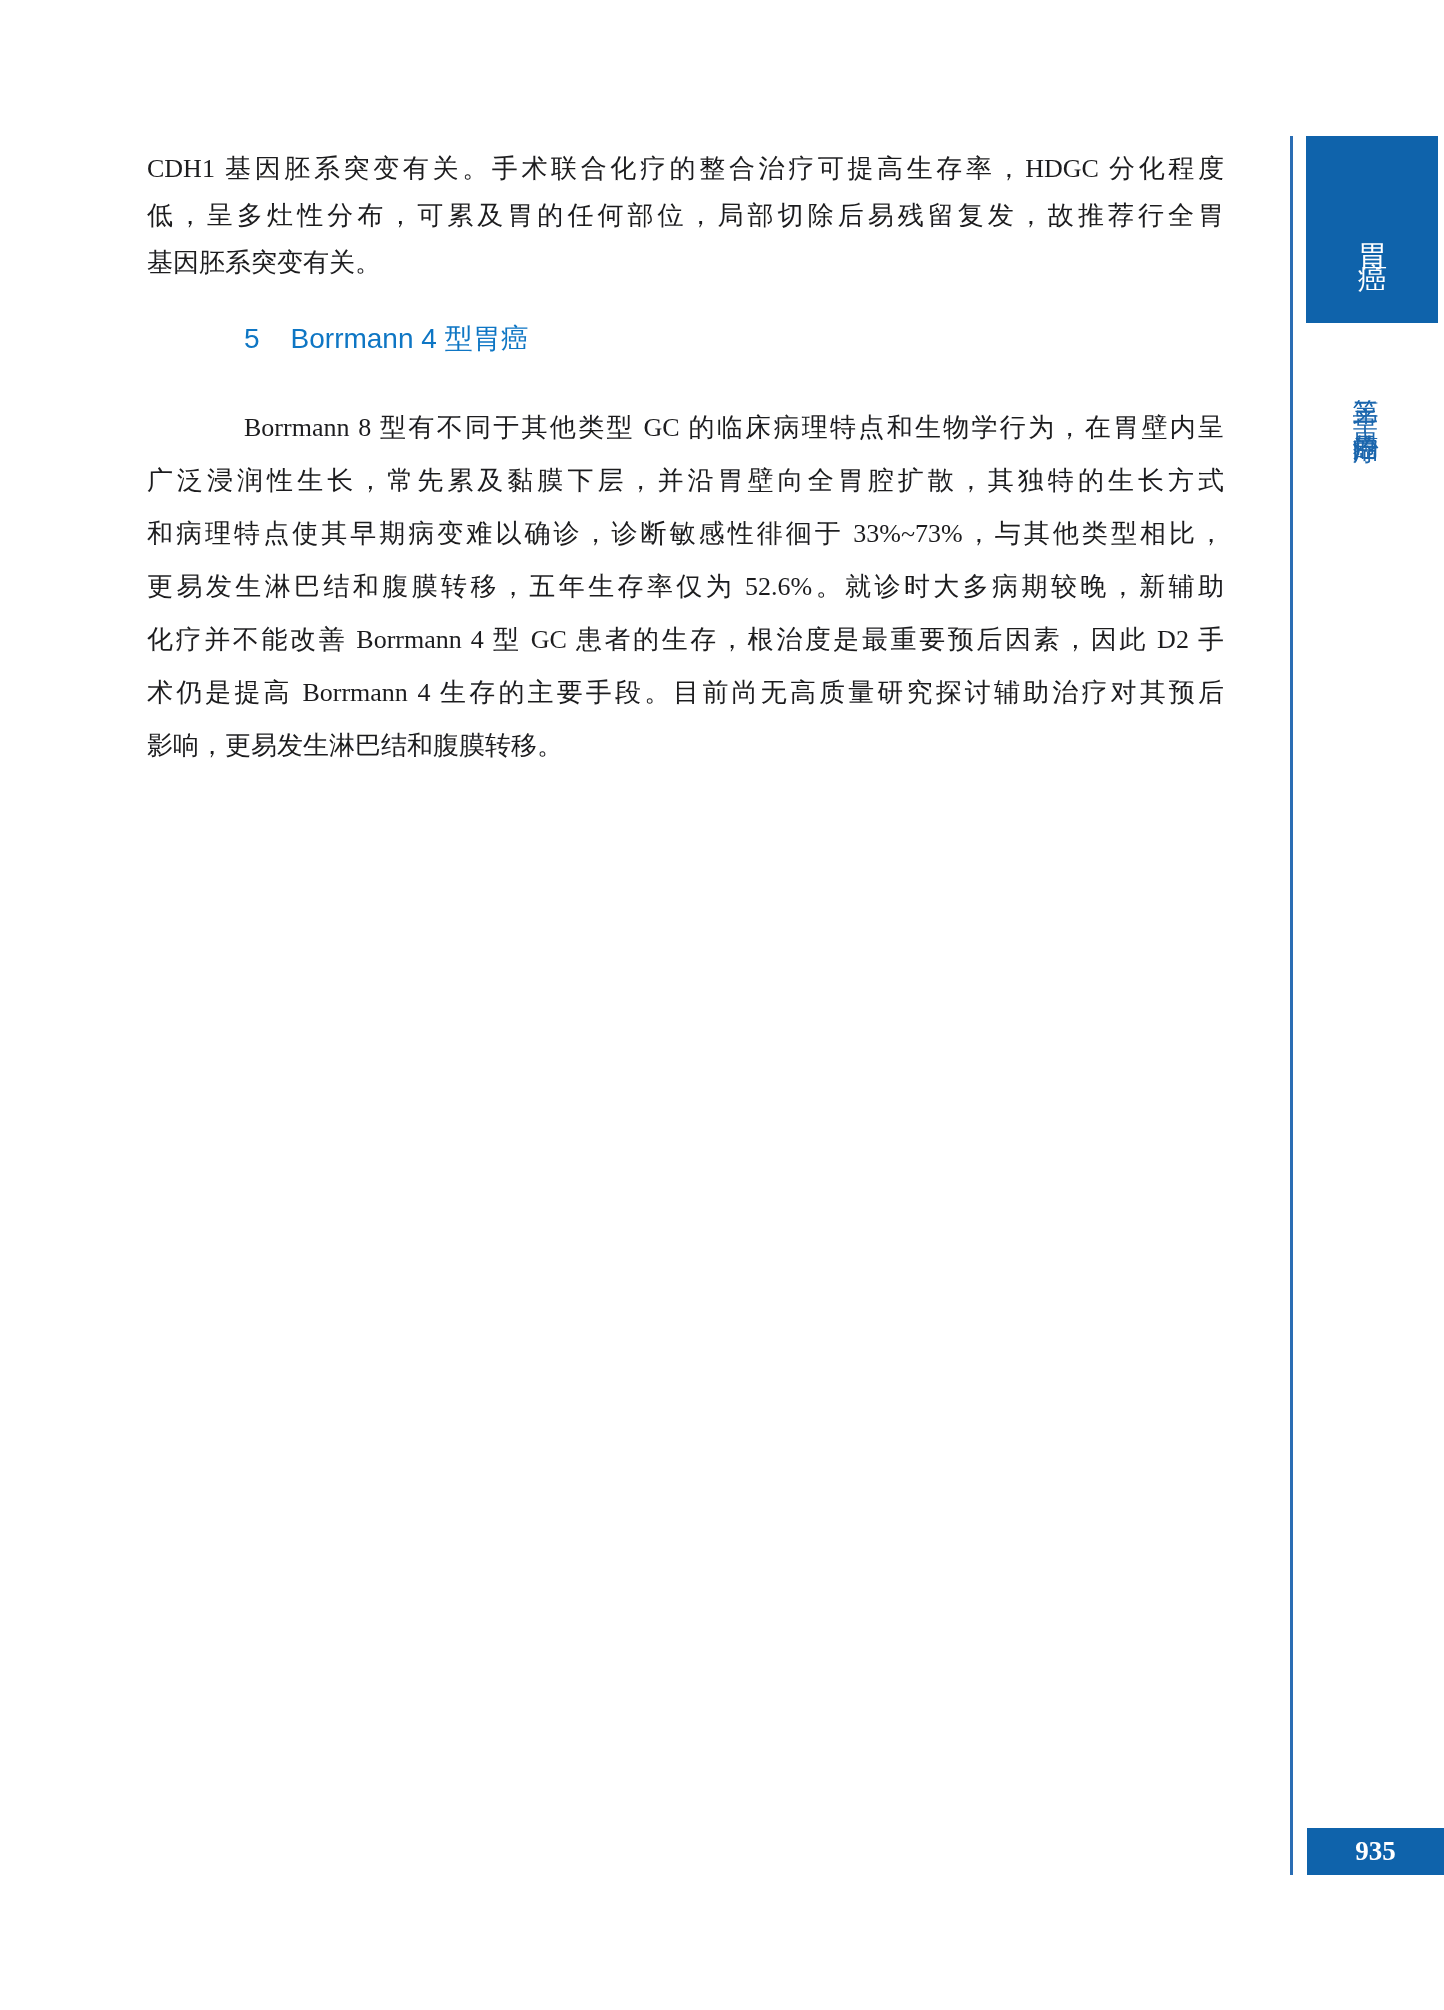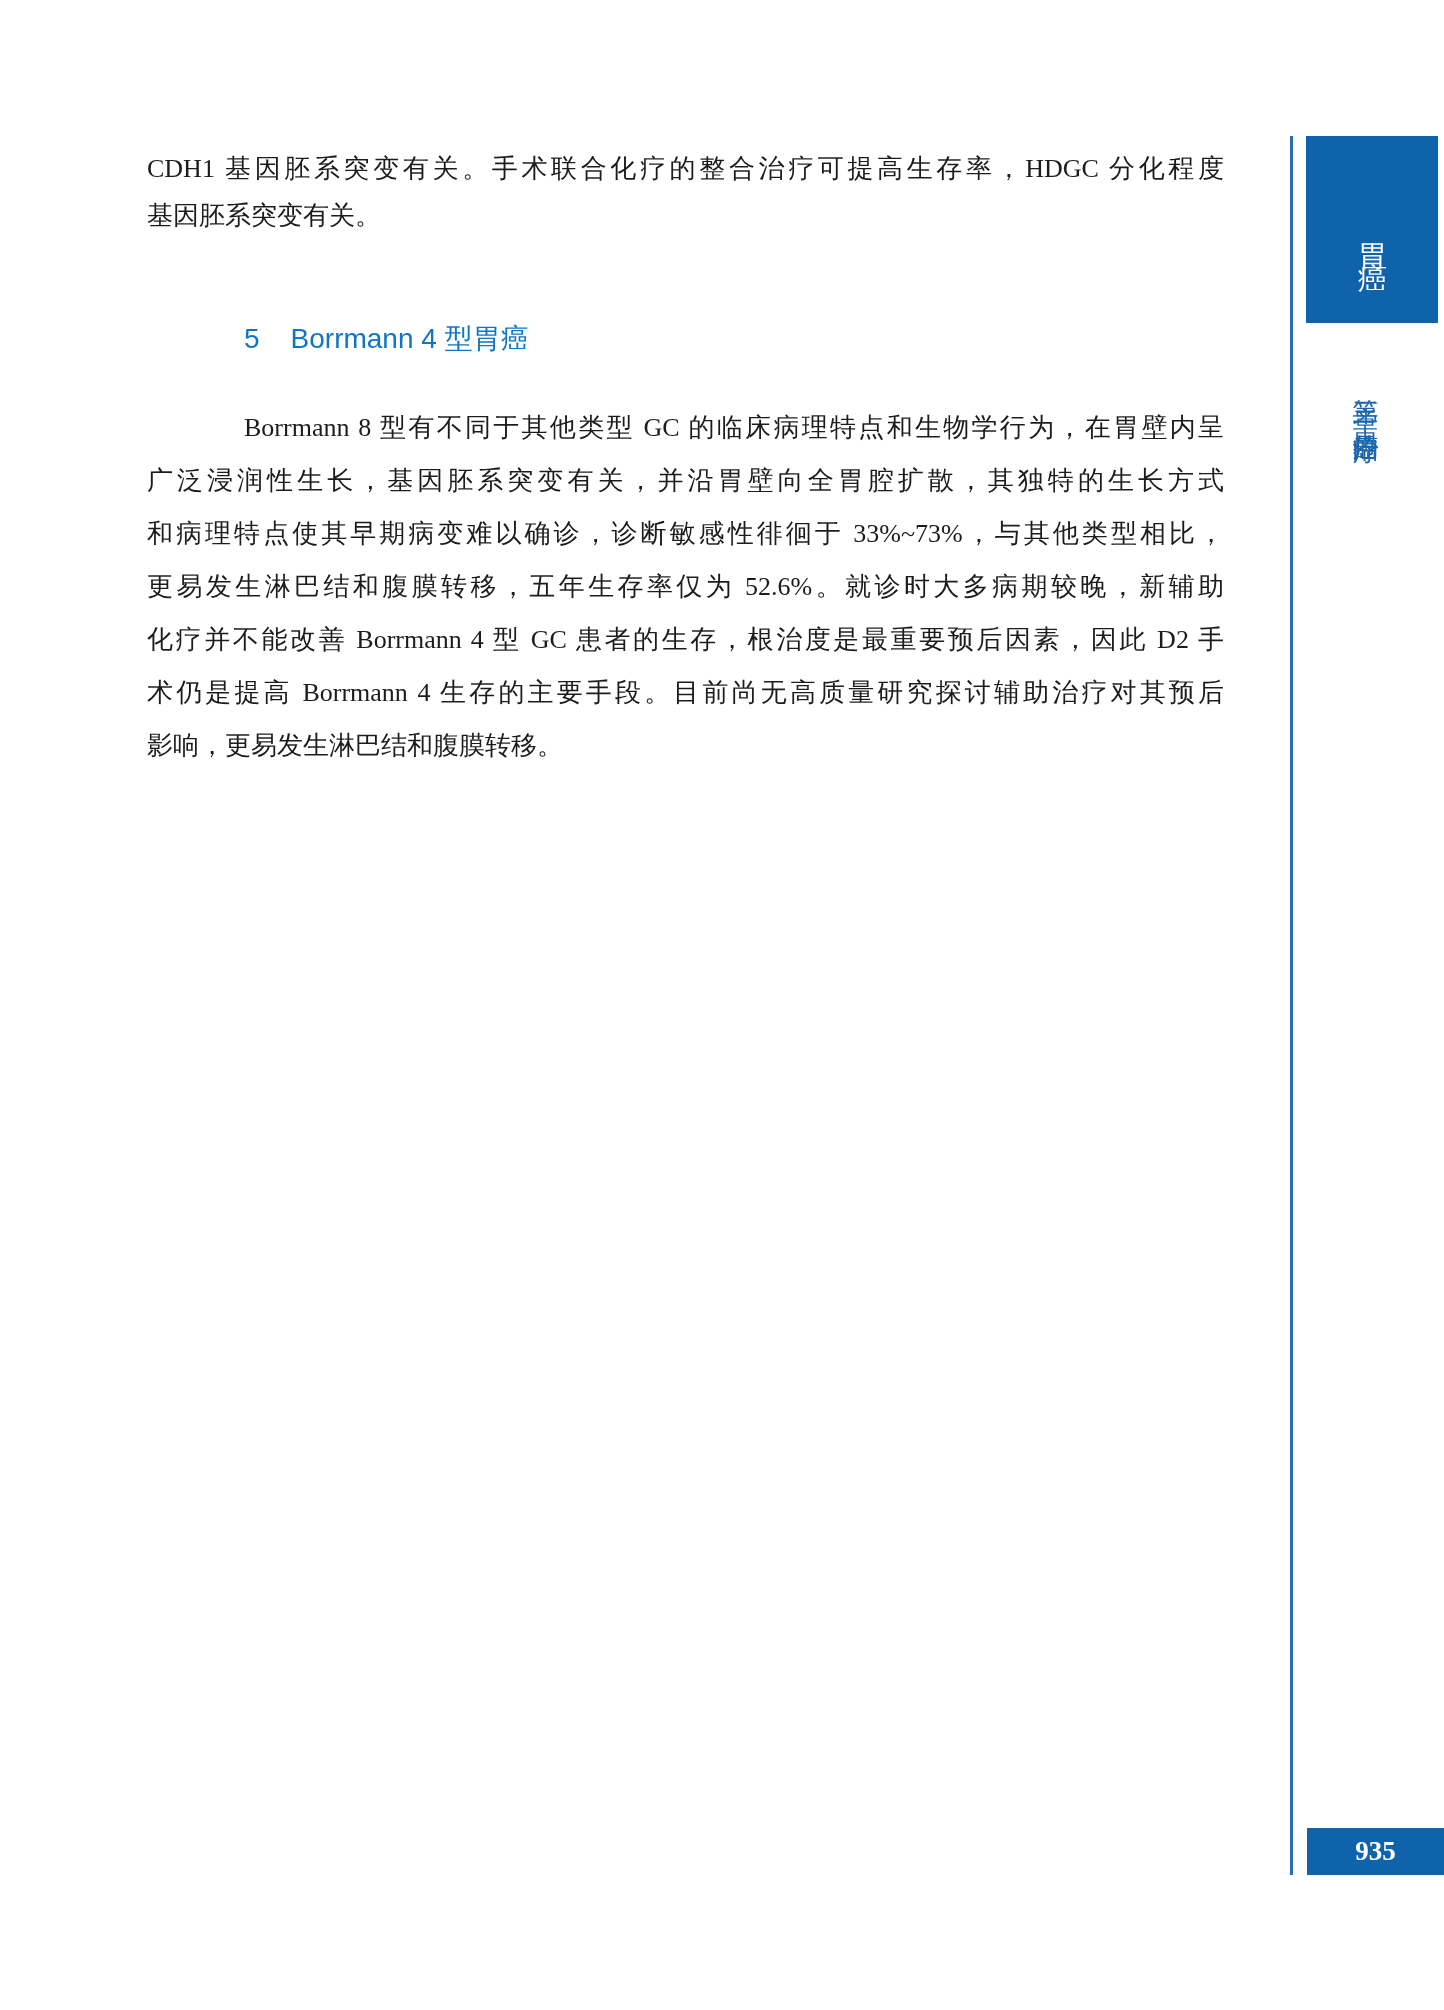--- a/index.html
+++ b/index.html
@@ -103,30 +103,31 @@
     font-family: "Liberation Serif", "DejaVu Serif", serif;
   }
 </style>
 </head>
 <body>
 
 <div class="page">
 
   <section class="para para1">
     <div class="line">CDH1 基因胚系突变有关。手术联合化疗的整合治疗可提高生存率，HDGC 分化程度</div>
+    <div class="line">低，呈多灶性分布，可累及胃的任何部位，局部切除后易残留复发，故推荐行全胃</div>
     <div class="line last">基因胚系突变有关。</div>
   </section>
 
   <h2 class="heading">
     <span class="h-num">5</span><span class="h-title">Borrmann 4 型胃癌</span>
   </h2>
 
   <section class="para para2">
     <div class="line indent">Borrmann 8 型有不同于其他类型 GC 的临床病理特点和生物学行为，在胃壁内呈</div>
-    <div class="line">广泛浸润性生长，基因胚系突变有关，并沿胃壁向全胃腔扩散，其独特的生长方式</div>
+    <div class="line">广泛浸润性生长，常先累及黏膜下层，并沿胃壁向全胃腔扩散，其独特的生长方式</div>
     <div class="line">和病理特点使其早期病变难以确诊，诊断敏感性徘徊于 33%~73%，与其他类型相比，</div>
     <div class="line">更易发生淋巴结和腹膜转移，五年生存率仅为 52.6%。就诊时大多病期较晚，新辅助</div>
     <div class="line">化疗并不能改善 Borrmann 4 型 GC 患者的生存，根治度是最重要预后因素，因此 D2 手</div>
     <div class="line">术仍是提高 Borrmann 4 生存的主要手段。目前尚无高质量研究探讨辅助治疗对其预后</div>
     <div class="line last">影响，更易发生淋巴结和腹膜转移。</div>
   </section>
 
   <div class="vrule"></div>
 
   <div class="tab">

